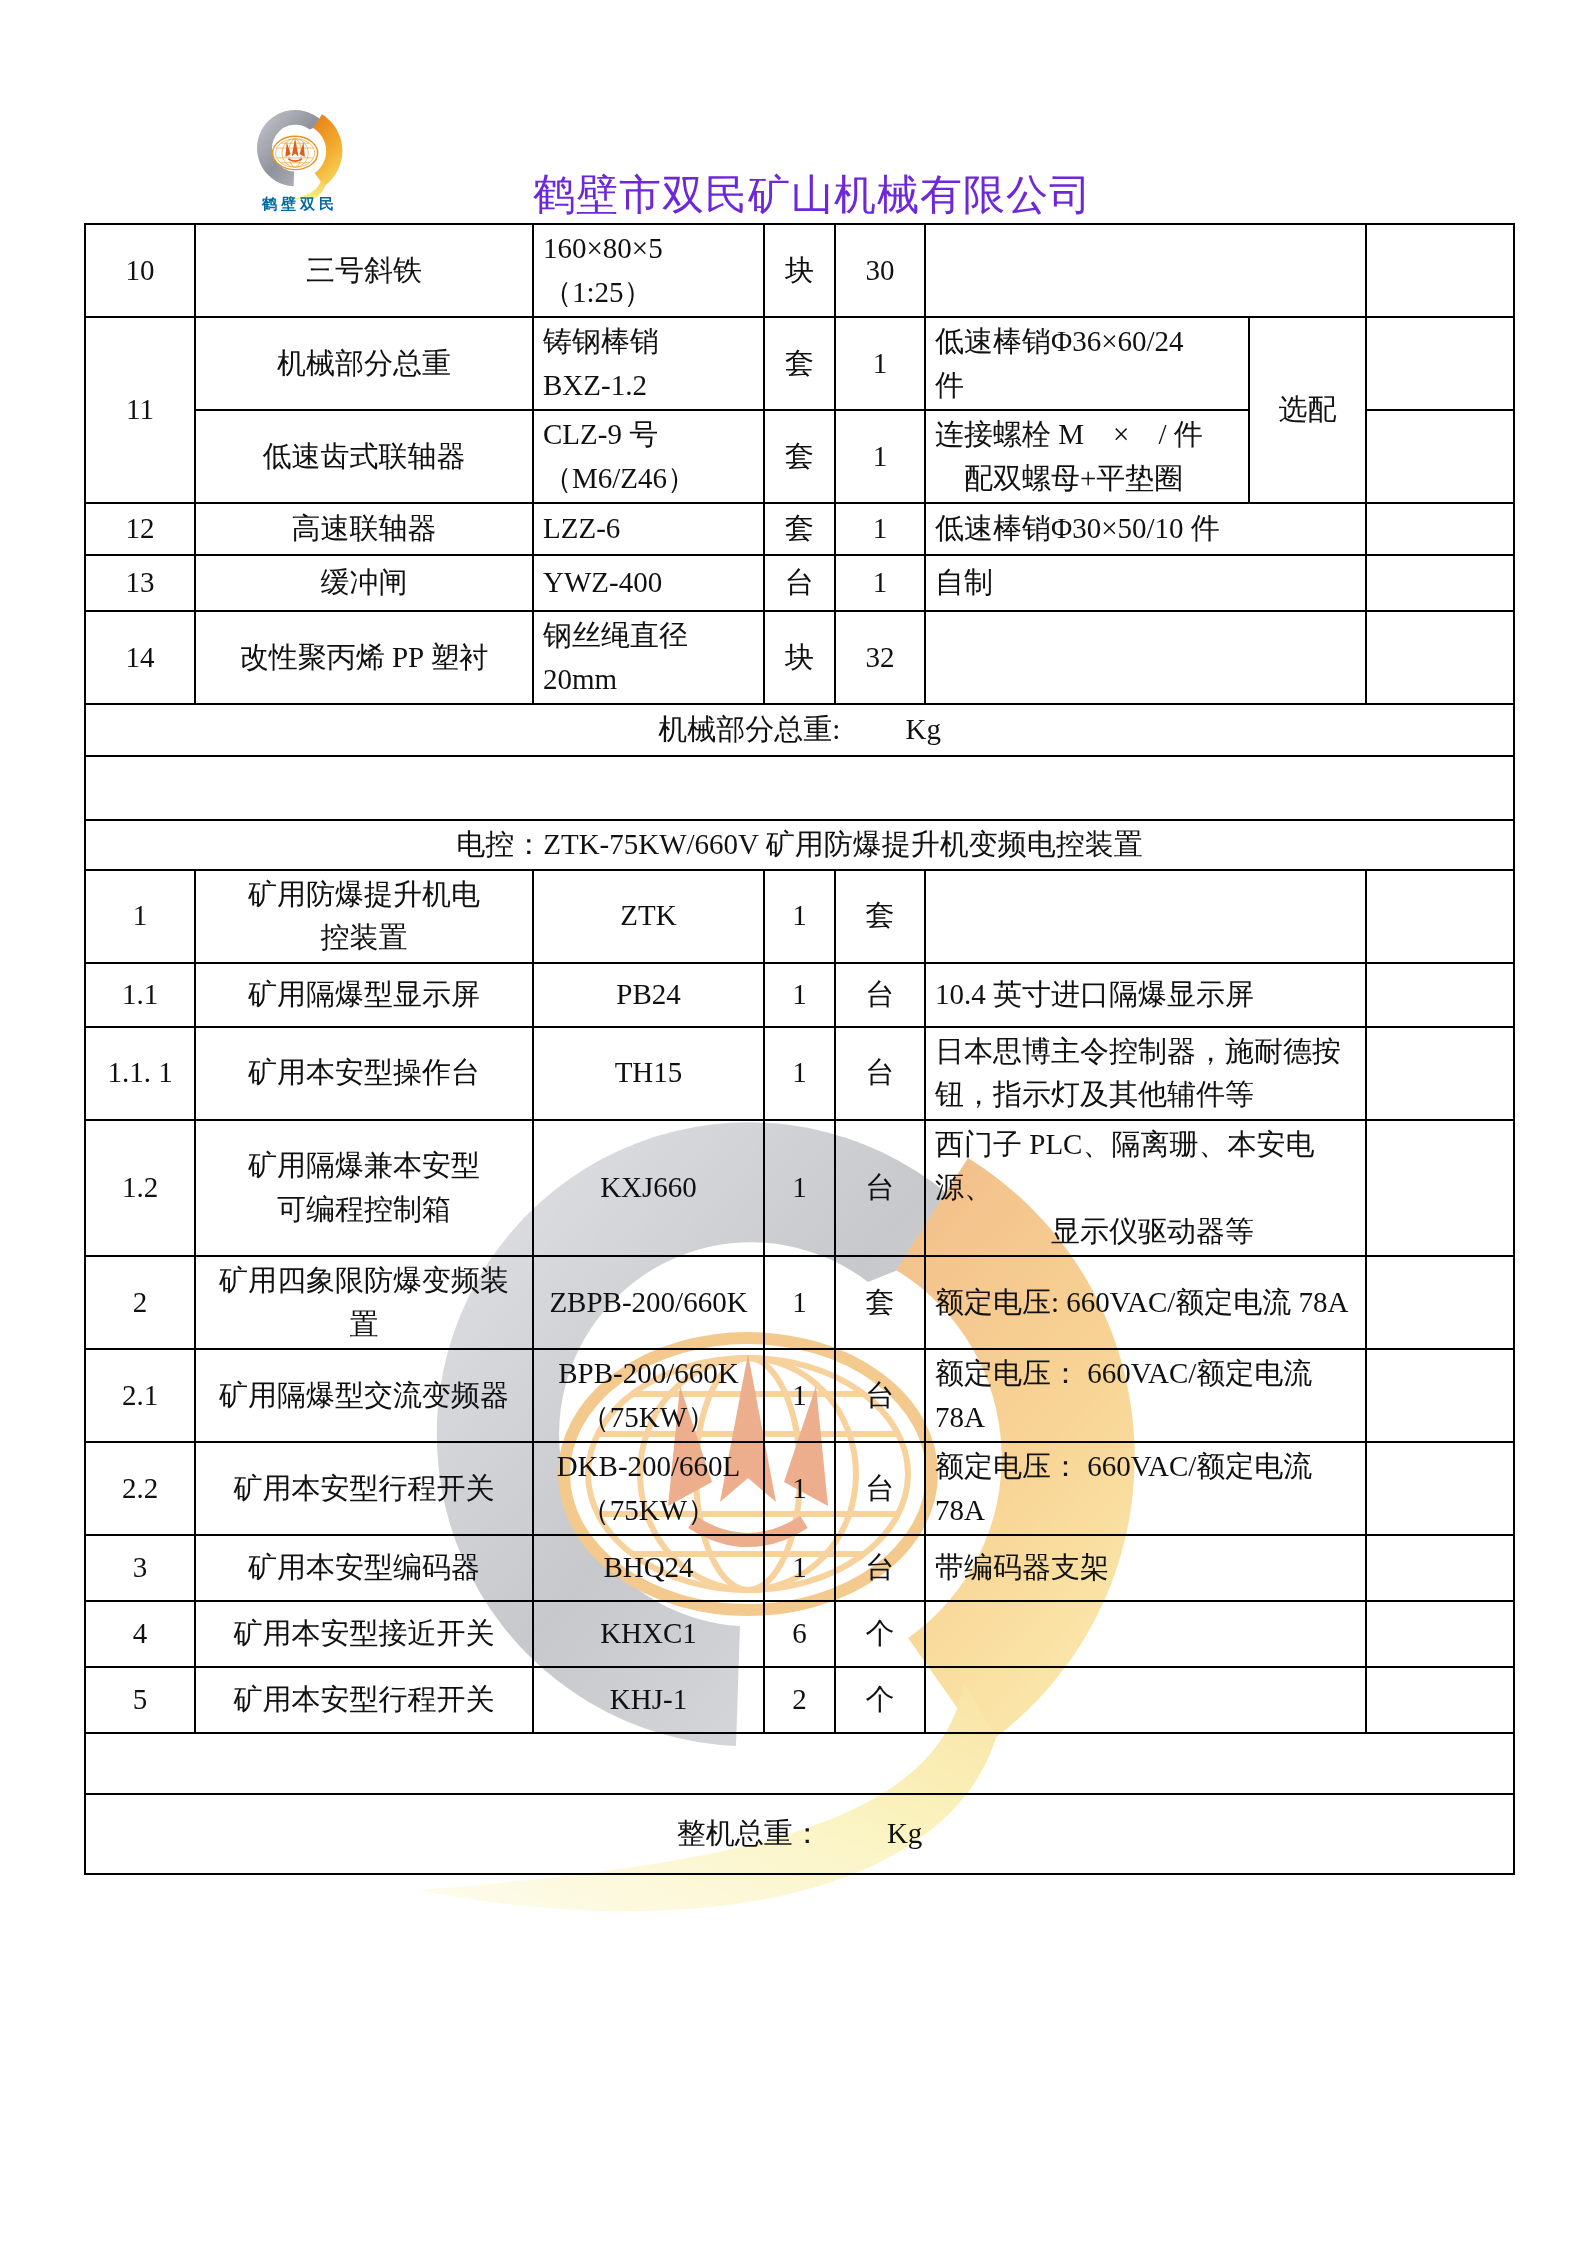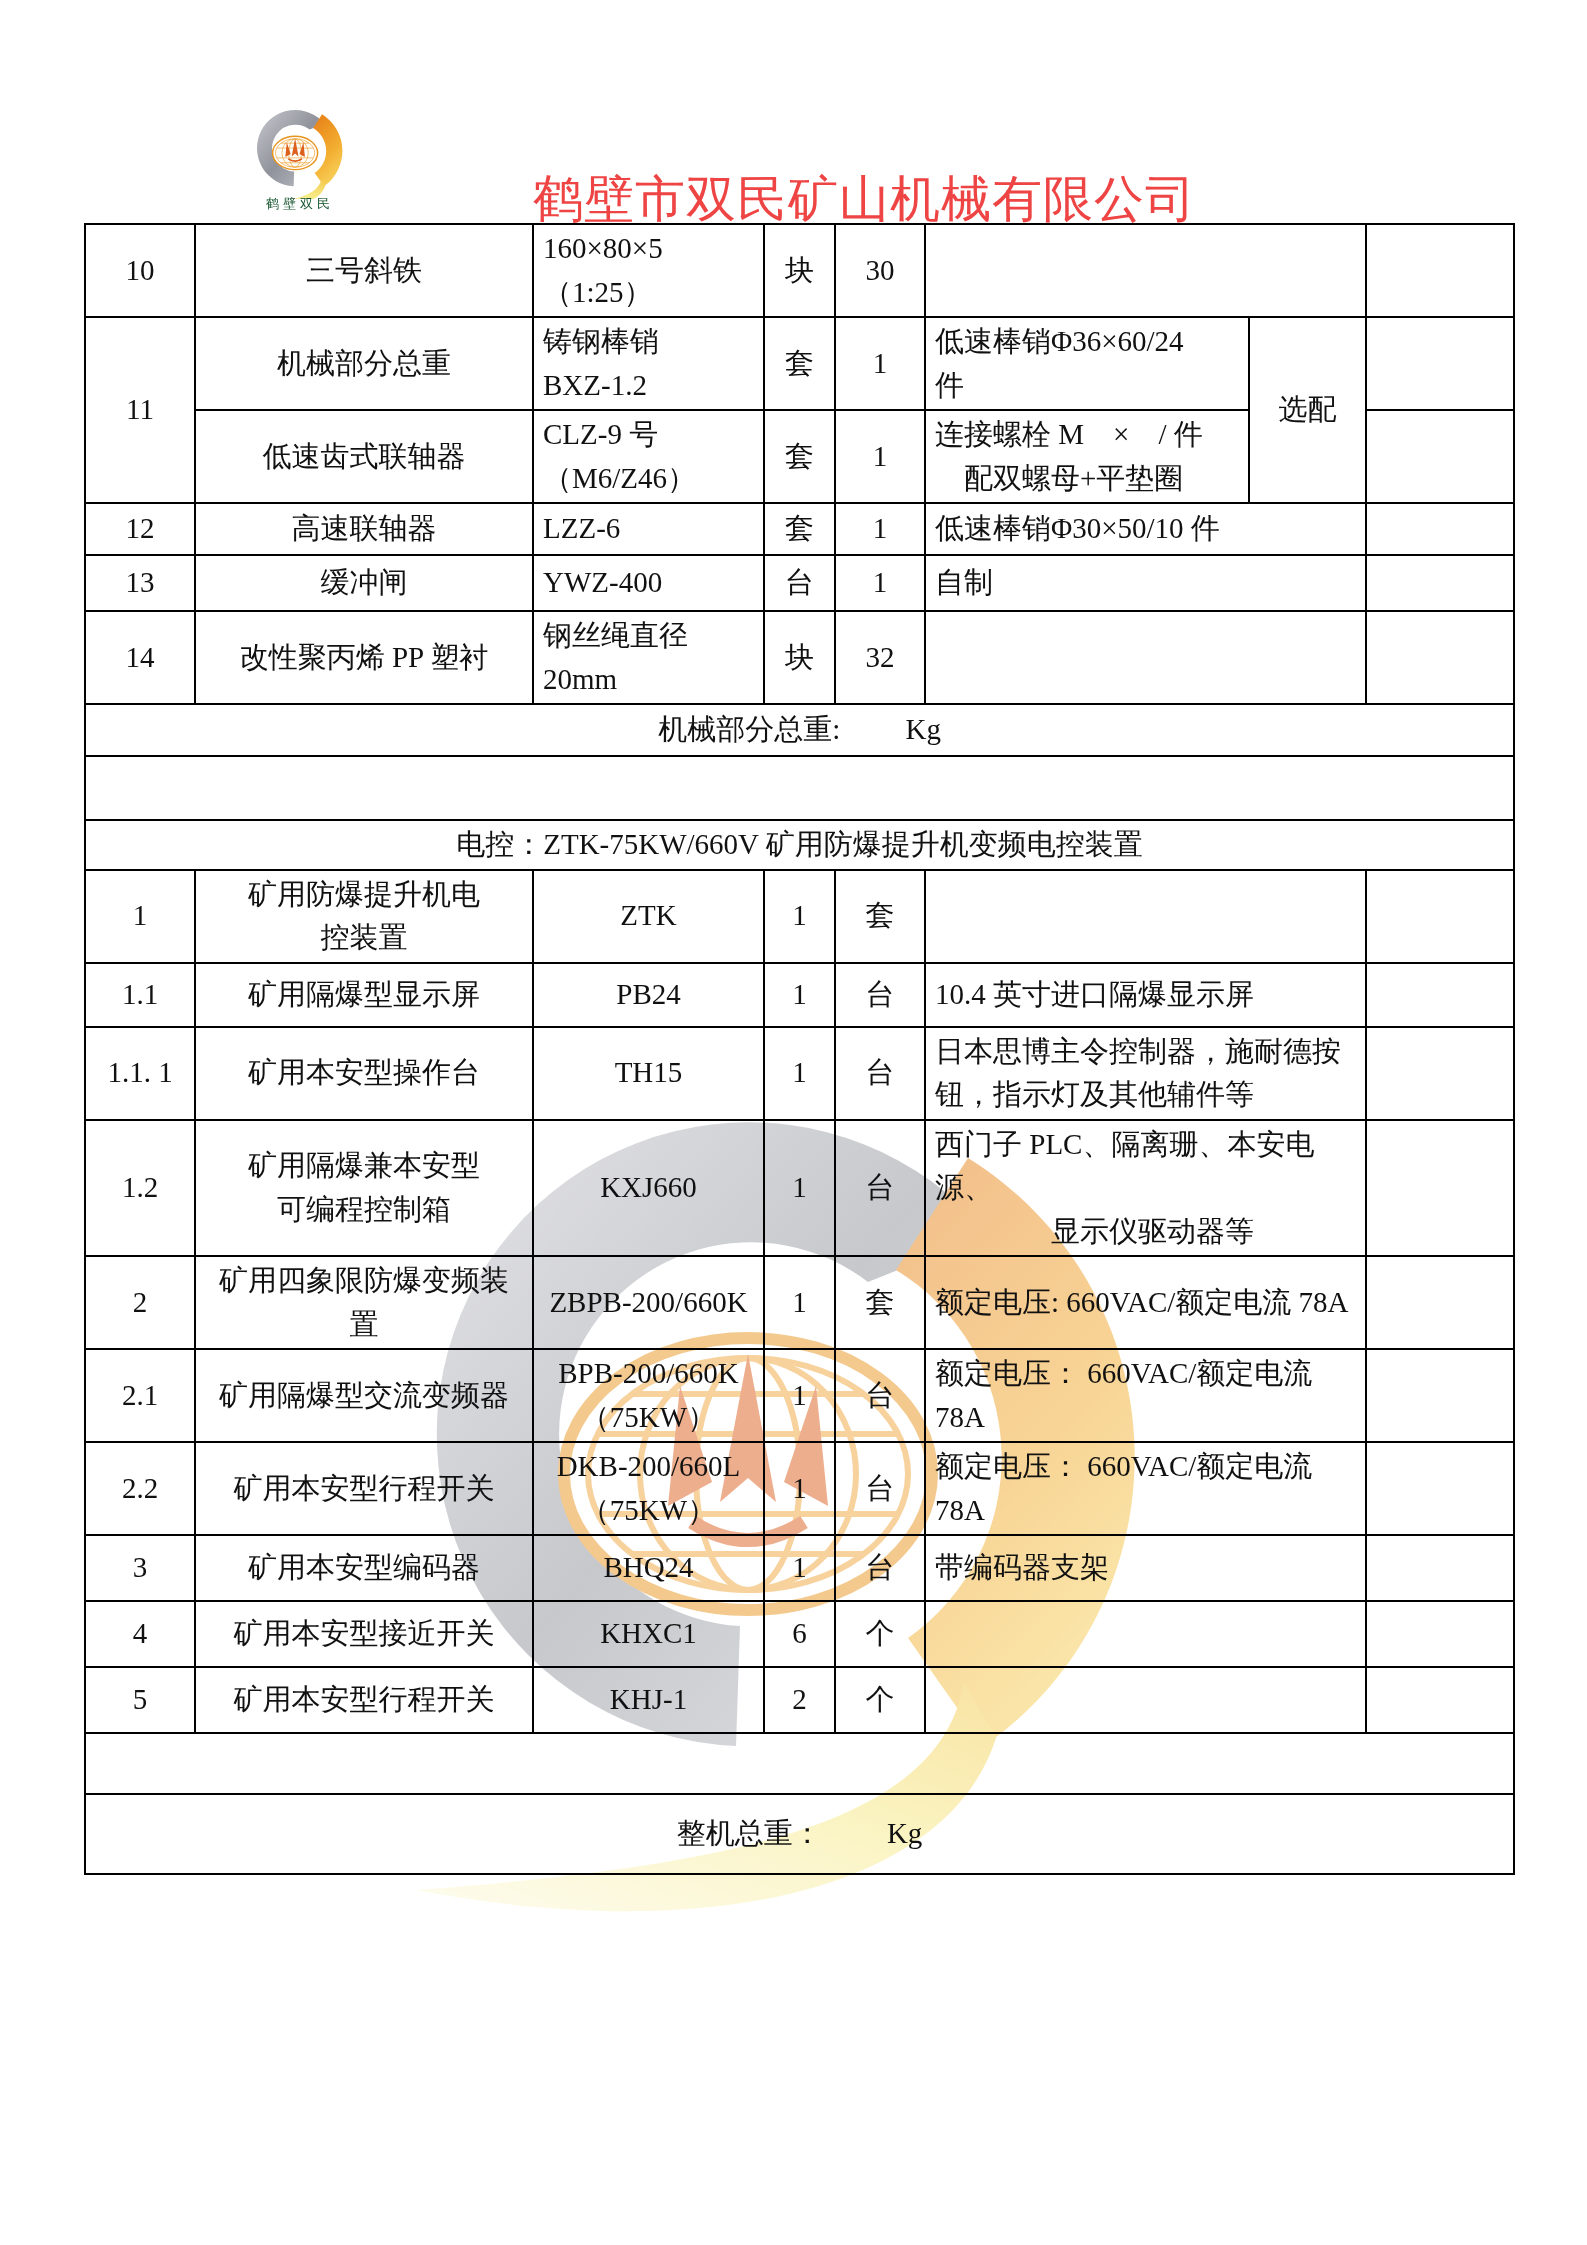--- a/index.html
+++ b/index.html
@@ -3,24 +3,24 @@
 <meta charset="utf-8">
 <style>
   html,body{margin:0;padding:0;background:#e8e8e8;}
   .page{position:relative;width:1587px;height:2245px;background:#ffffff;overflow:hidden;
         font-family:"Liberation Serif","DejaVu Serif",serif;color:#111;}
   
   .watermark{position:absolute;left:388px;top:1090px;width:800px;height:830px;
              opacity:.5;z-index:1;pointer-events:none;}
   
   .brand-title{position:absolute;left:533px;top:172px;z-index:3;
-               font-size:50px;line-height:1.1;letter-spacing:1px;color:#ef4444;white-space:nowrap;}
+               font-size:42px;line-height:1.1;letter-spacing:1px;color:#6d28d9;white-space:nowrap;}
   .logo{position:absolute;left:240px;top:106px;width:120px;z-index:3;text-align:center;}
   .logo svg{display:block;margin:0 auto;}
-  .logo-caption{font-size:13px;font-weight:normal;color:#14532d;letter-spacing:4px;margin-top:-4px;
+  .logo-caption{font-size:15px;font-weight:bold;color:#0369a1;letter-spacing:4px;margin-top:-4px;
                 white-space:nowrap;}
   
   table.spec{position:absolute;left:84px;top:223px;width:1429px;z-index:2;
              border-collapse:collapse;table-layout:fixed;background:transparent;}
   table.spec td{border:2px solid #000;font-size:29px;line-height:1.5;color:#111;
                 text-align:center;vertical-align:middle;padding:2px 9px;
                 white-space:pre-line;overflow:hidden;}
   table.spec td.l{text-align:left;}
   table.spec td.full{text-align:center;}
 </style>

